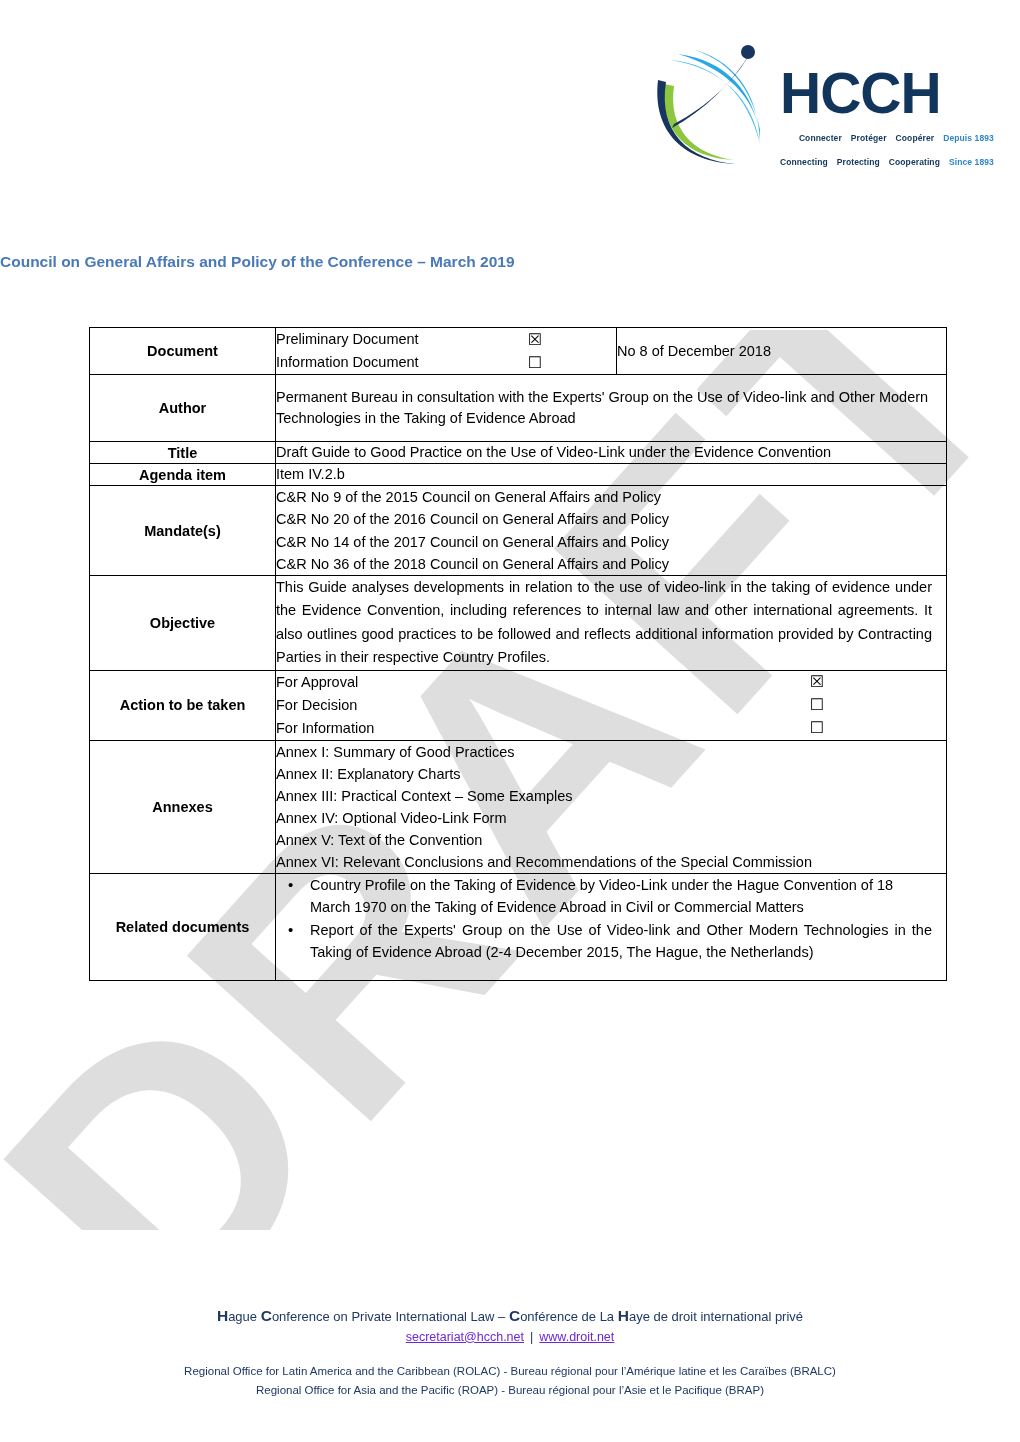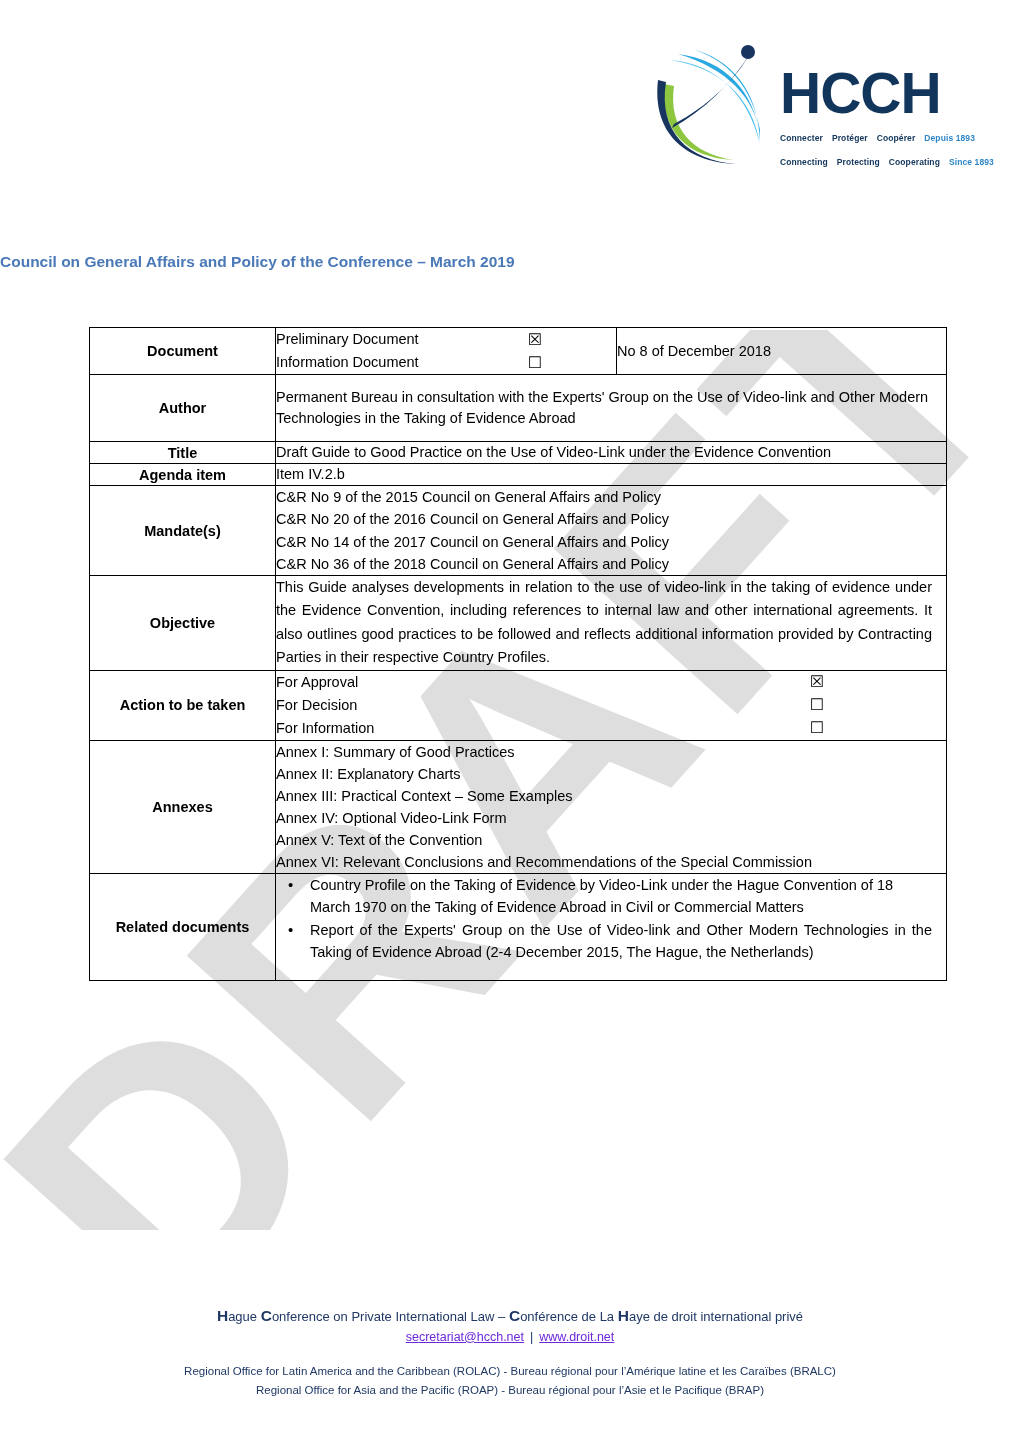--- a/index.html
+++ b/index.html
@@ -79,20 +79,21 @@
     letter-spacing: -1px;
     line-height: 0.95;
   }
   .tagline {
     margin-top: 12px;
     font-size: 8.5px;
     font-weight: bold;
     line-height: 1.45;
     white-space: nowrap;
     letter-spacing: 0.1px;
+    text-align: right;
   }
   .tagline .w { color: #12355B; margin-right: 9px; }
   .tagline .since { color: #2E86C8; }
 
   
   .doc-title {
     position: absolute;
     top: 253px;
     left: 0;
     width: 860px;

